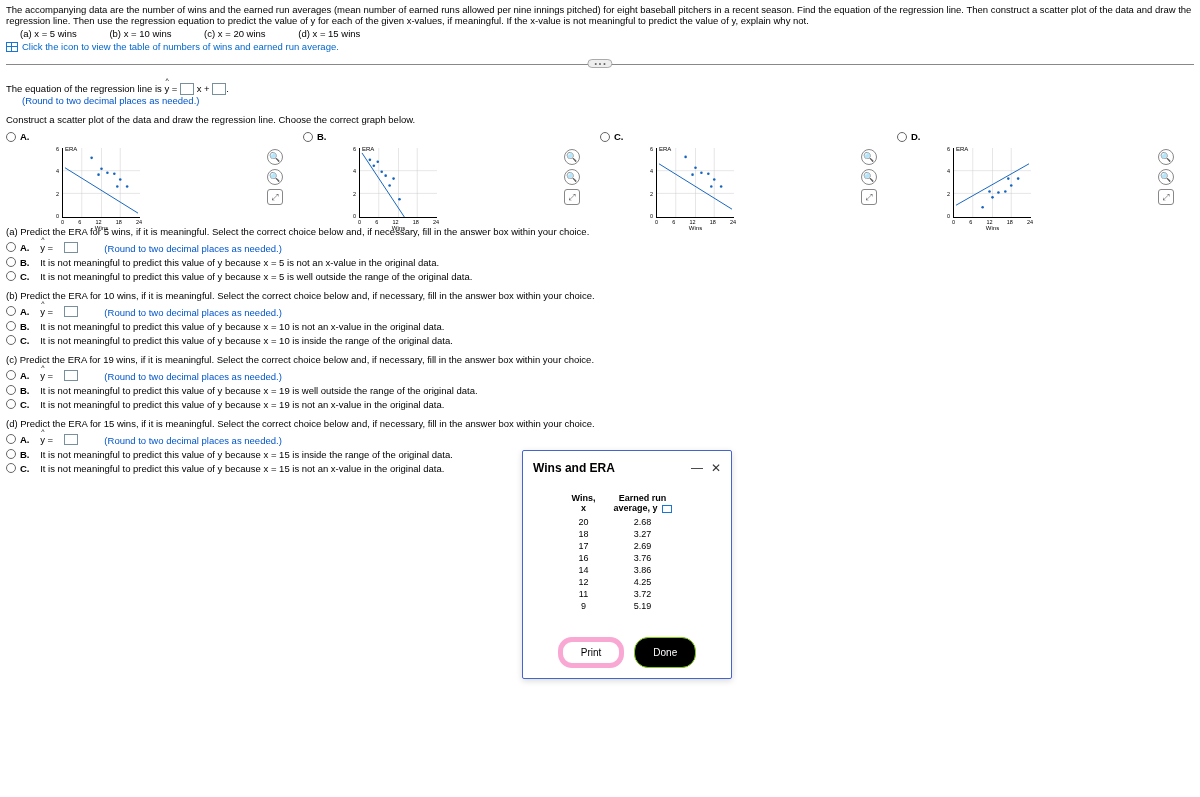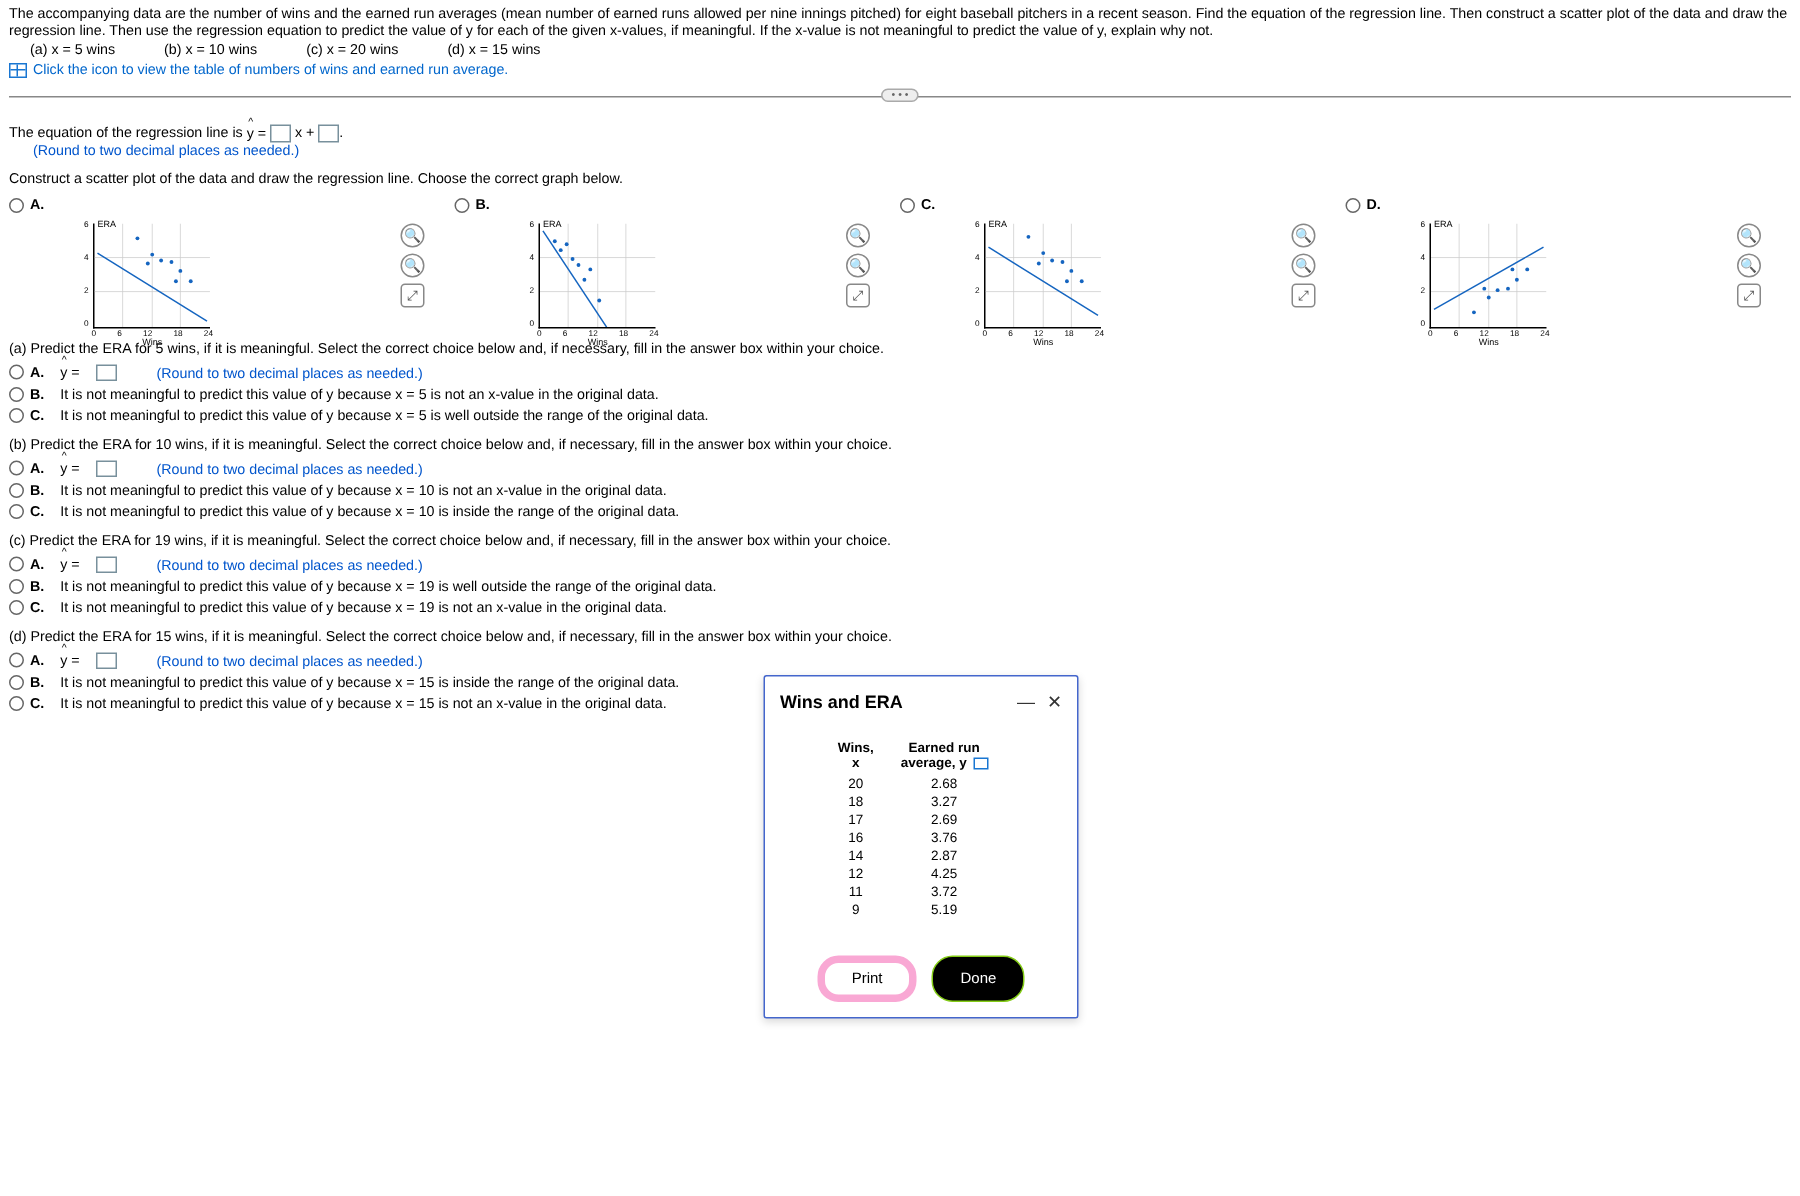--- a/index.html
+++ b/index.html
@@ -30,21 +30,21 @@
   .mini-graph svg { position:absolute; inset:0; }
   .graph-tools { position:absolute; right: 20px; top: 18px; display:flex; flex-direction:column; gap:4px;}
   .tool { width:16px; height:16px; border:1px solid #888; border-radius:50%; display:flex; align-items:center; justify-content:center; font-size:9px; background:#fff; color:#555;}
   .tool.sq { border-radius:3px;}
   .mc { margin-top: 4px; }
   .mc-row { display:flex; align-items:center; gap:4px; margin: 3px 0; }
   .hat { position:relative; display:inline-block;}
   .hat::before { content:"^"; position:absolute; top:-6px; left:1px; font-size:7px;}
   .smbox { display:inline-block; width:14px; height:11px; border:1px solid #78909c; vertical-align:middle; background:#fff;}
   
-  .popup { position:absolute; left:509px; top:450px; width:210px; background:#fff; border:1px solid #4466cc; border-radius:2px; padding:10px; box-shadow:0 2px 6px rgba(0,0,0,0.15);}
+  .popup { position:absolute; left:522px; top:450px; width:210px; background:#fff; border:1px solid #4466cc; border-radius:2px; padding:10px; box-shadow:0 2px 6px rgba(0,0,0,0.15);}
   .popup-head { display:flex; justify-content:space-between; align-items:center; font-size:12px; font-weight:bold; margin-bottom:16px;}
   .popup-head .ctrls { font-size:12px; color:#333; font-weight:normal; display:flex; gap:8px;}
   .data-table { width:120px; margin:16px auto; font-size:9px;}
   .data-table thead td { text-align:center; font-weight:bold; padding-bottom:2px;}
   .data-table tbody td { text-align:center; padding:0 6px;}
   .copy-ico { display:inline-block; width:10px; height:8px; border:1px solid #1976d2; position:relative; margin-left:4px; vertical-align:middle;}
   .popup-btns { display:flex; gap:10px; justify-content:center; margin-top:24px;}
   .btn { padding:5px 18px; border-radius:14px; font-size:10px; cursor:pointer;}
   .btn-print { background:#fff; border:5px solid #f9a8d4; color:#000;}
   .btn-done { background:#000; border:1px solid #84cc16; color:#fff;}
@@ -339,21 +339,21 @@
           <tr>
             <td>17</td>
             <td>2.69</td>
           </tr>
           <tr>
             <td>16</td>
             <td>3.76</td>
           </tr>
           <tr>
             <td>14</td>
-            <td>2.87</td>
+            <td>3.86</td>
           </tr>
           <tr>
             <td>12</td>
             <td>4.25</td>
           </tr>
           <tr>
             <td>11</td>
             <td>3.72</td>
           </tr>
           <tr>

